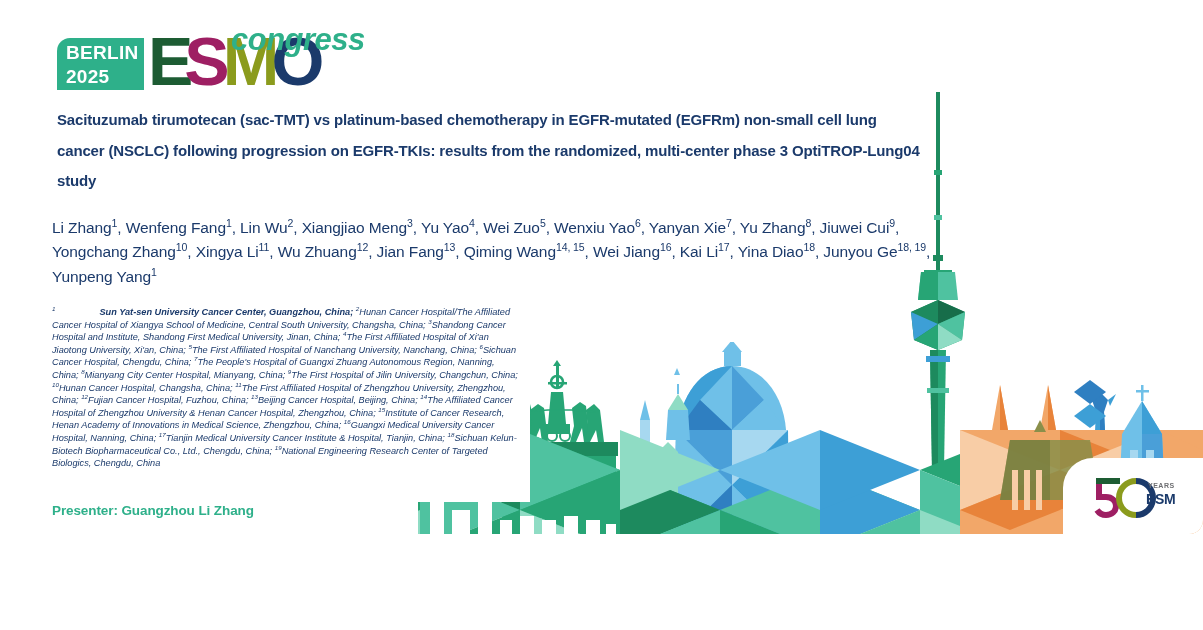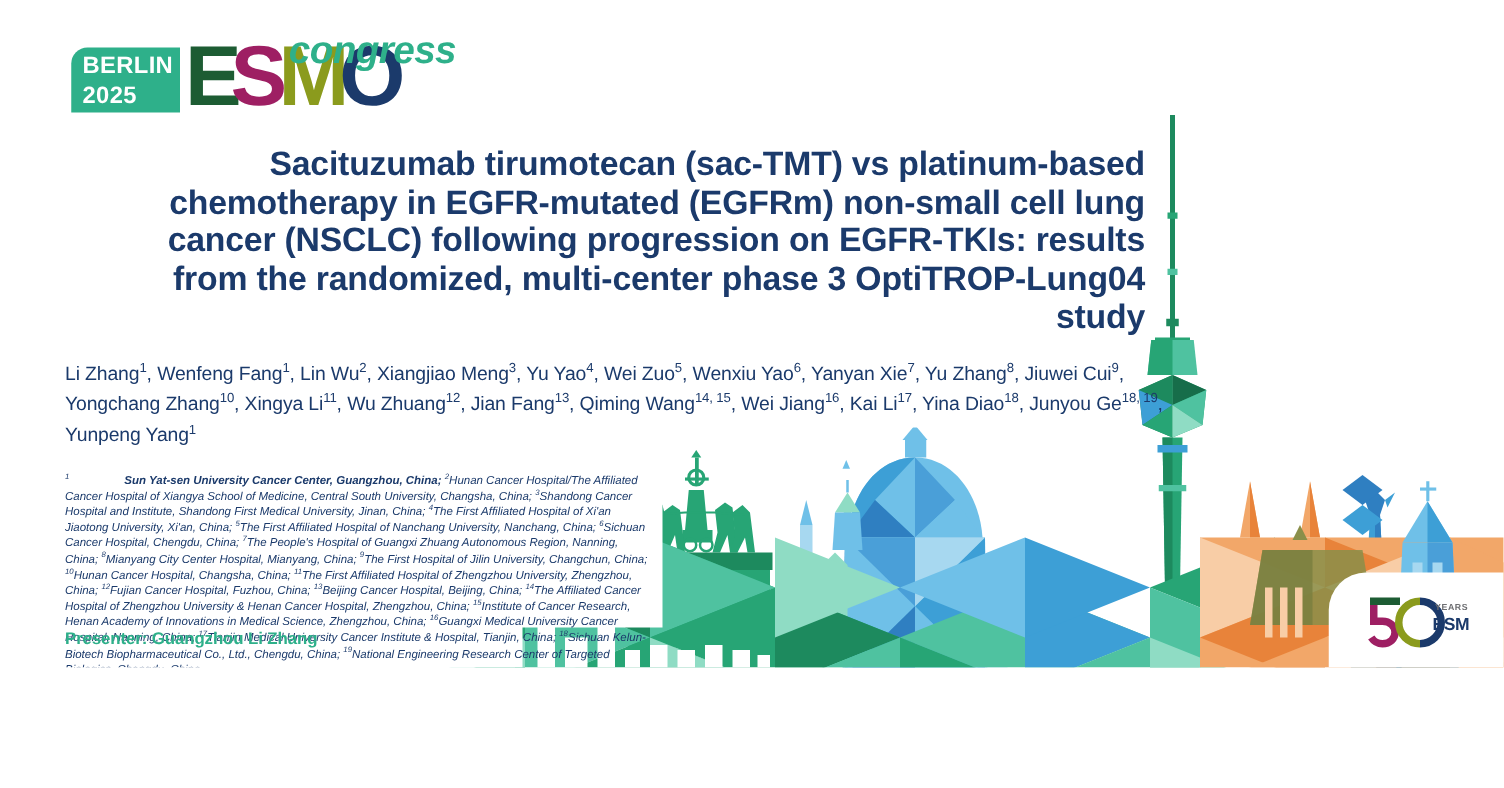--- a/index.html
+++ b/index.html
@@ -7,20 +7,21 @@
     padding: 0;
     background: #ffffff;
   }
   #slide {
     position: relative;
     width: 1203px;
     height: 534px;
     background: #ffffff;
     overflow: hidden;
     font-family: "Liberation Sans", sans-serif;
+    border-radius: 14px;
   }
 
   
   #skyline {
     position: absolute;
     top: 0;
     left: 0;
     width: 1203px;
     height: 630px;
     z-index: 0;
@@ -88,26 +89,25 @@
   
   #content {
     position: absolute;
     left: 52px;
     top: 100px;
     width: 880px;
     z-index: 2;
   }
   #talk-title {
     color: #1b3a6b;
-    font-size: 27px;
+    font-size: 15px;
     font-weight: bold;
     line-height: 30.5px;
     letter-spacing: -0.15px;
-    margin: 16px;
-    text-align: right;
+    margin: 5px;
   }
   #authors {
     margin-top: 19px;
     color: #1b3a6b;
     font-size: 15.5px;
     line-height: 24.5px;
     letter-spacing: -0.1px;
   }
   #authors .lead { font-weight: normal; }
   #authors sup, #affiliations sup {

